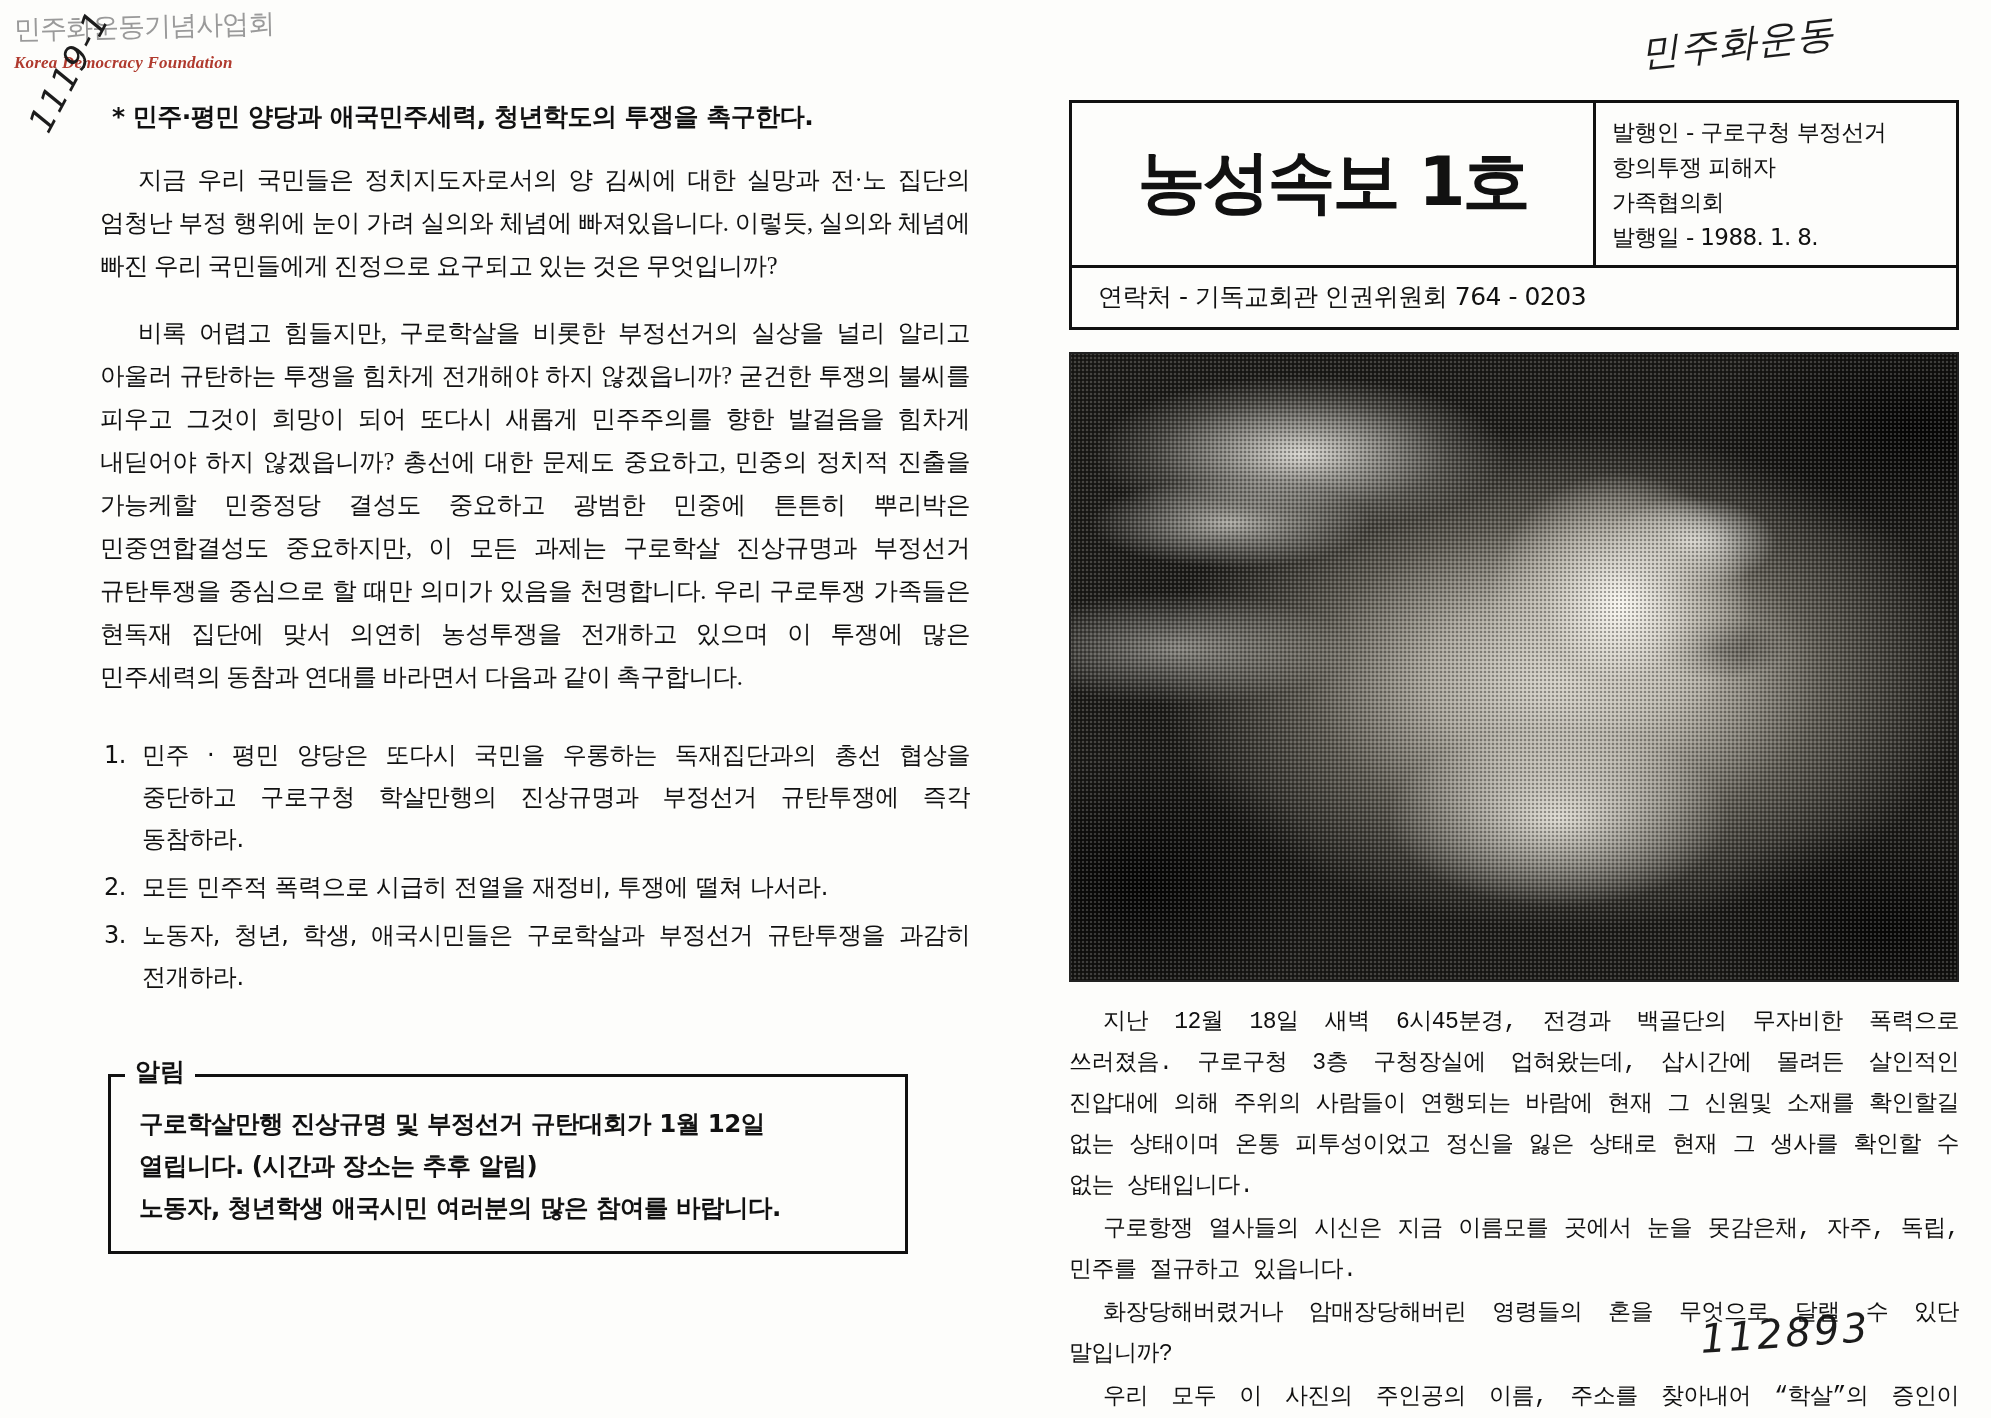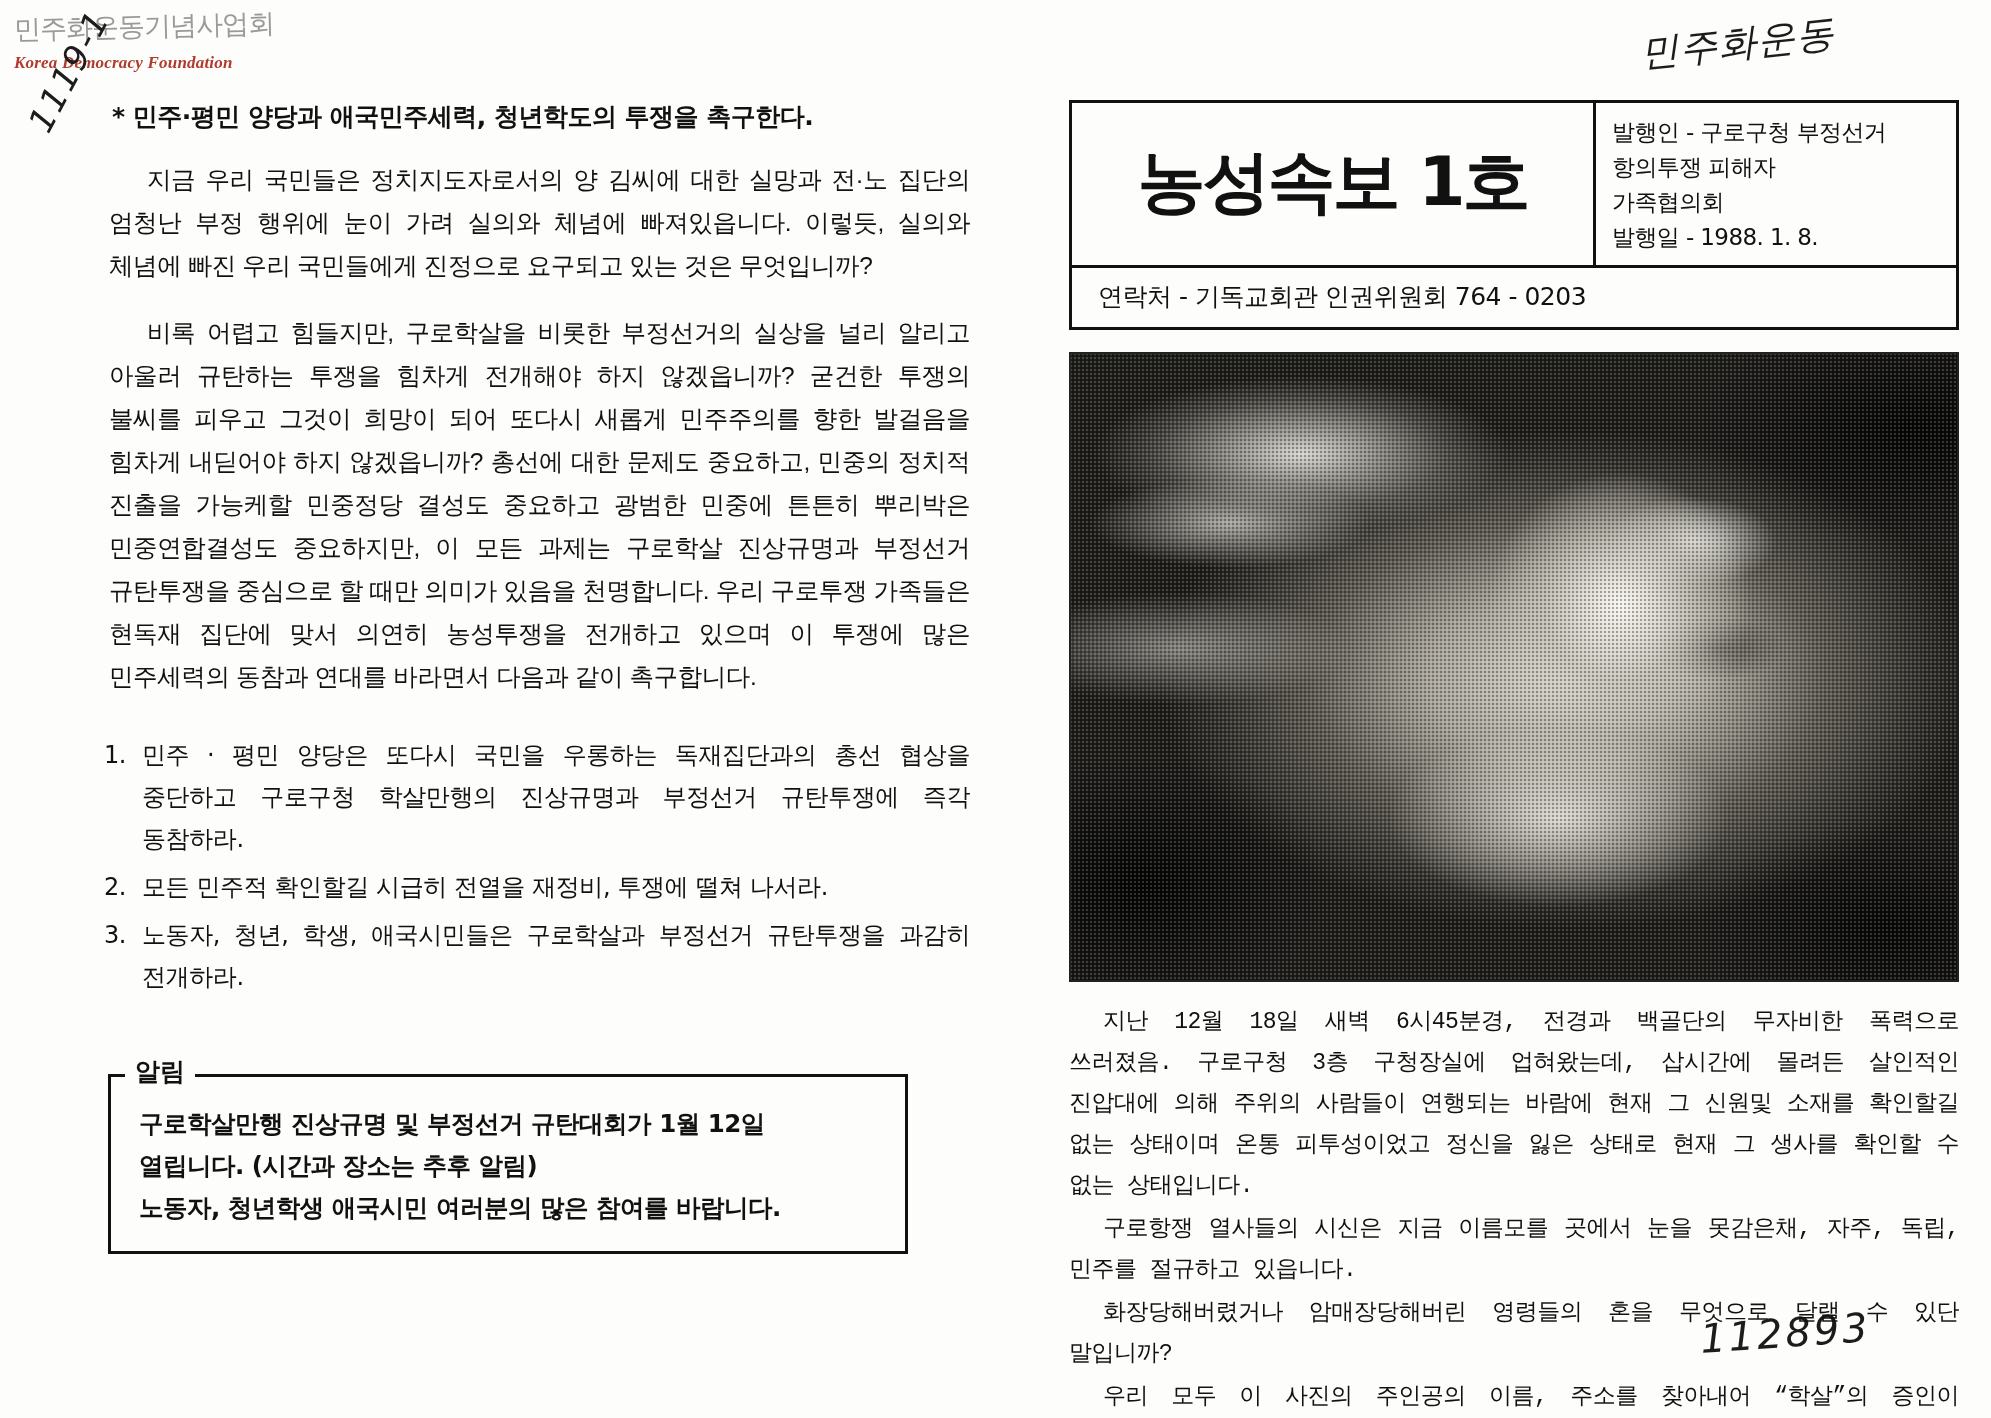--- a/index.html
+++ b/index.html
@@ -92,28 +92,27 @@
   }
   #left-headline {
     font-family: "DejaVu Sans", sans-serif;
     font-weight: bold;
     font-size: 25px;
     letter-spacing: -0.5px;
     margin-bottom: 22px;
     margin-left: 12px;
   }
   .body-paragraph {
-    font-family: Liberation Sans, sans-serif;
+    font-family: Liberation Serif, serif;
     font-size: 24.5px;
     line-height: 43px;
     text-align: justify;
     text-indent: 38px;
     letter-spacing: -0.4px;
     word-break: keep-all;
-    margin-left: 9px;
   }
   #demands-list {
     margin: 36px 0 0 0;
     padding: 0;
     list-style: none;
   }
   #demands-list li {
     font-family: "DejaVu Sans", sans-serif;
     font-size: 24px;
     line-height: 42px;
@@ -304,21 +303,21 @@
     <p class="body-paragraph">지금 우리 국민들은 정치지도자로서의 양 김씨에 대한 실망과 전·노 집단의 엄청난 부정 행위에 눈이 가려 실의와 체념에 빠져있읍니다. 이렇듯, 실의와 체념에 빠진 우리 국민들에게 진정으로 요구되고 있는 것은 무엇입니까?</p>
     <p class="body-paragraph">비록 어렵고 힘들지만, 구로학살을 비롯한 부정선거의 실상을 널리 알리고 아울러 규탄하는 투쟁을 힘차게 전개해야 하지 않겠읍니까? 굳건한 투쟁의 불씨를 피우고 그것이 희망이 되어 또다시 새롭게 민주주의를 향한 발걸음을 힘차게 내딛어야 하지 않겠읍니까? 총선에 대한 문제도 중요하고, 민중의 정치적 진출을 가능케할 민중정당 결성도 중요하고 광범한 민중에 튼튼히 뿌리박은 민중연합결성도 중요하지만, 이 모든 과제는 구로학살 진상규명과 부정선거 규탄투쟁을 중심으로 할 때만 의미가 있음을 천명합니다. 우리 구로투쟁 가족들은 현독재 집단에 맞서 의연히 농성투쟁을 전개하고 있으며 이 투쟁에 많은 민주세력의 동참과 연대를 바라면서 다음과 같이 촉구합니다.</p>
 
     <ul id="demands-list">
       <li>
         <span class="num">1.</span>
         <span>민주 · 평민 양당은 또다시 국민을 우롱하는 독재집단과의 총선 협상을 중단하고 구로구청 학살만행의 진상규명과 부정선거 규탄투쟁에 즉각 동참하라.</span>
       </li>
       <li>
         <span class="num">2.</span>
-        <span>모든 민주적 확인할길 시급히 전열을 재정비, 투쟁에 떨쳐 나서라.</span>
+        <span>모든 민주적 폭력으로 시급히 전열을 재정비, 투쟁에 떨쳐 나서라.</span>
       </li>
       <li>
         <span class="num">3.</span>
         <span>노동자, 청년, 학생, 애국시민들은 구로학살과 부정선거 규탄투쟁을 과감히 전개하라.</span>
       </li>
     </ul>
   </div>
 
   <div id="notice-box">
     <div id="notice-label">알림</div>

